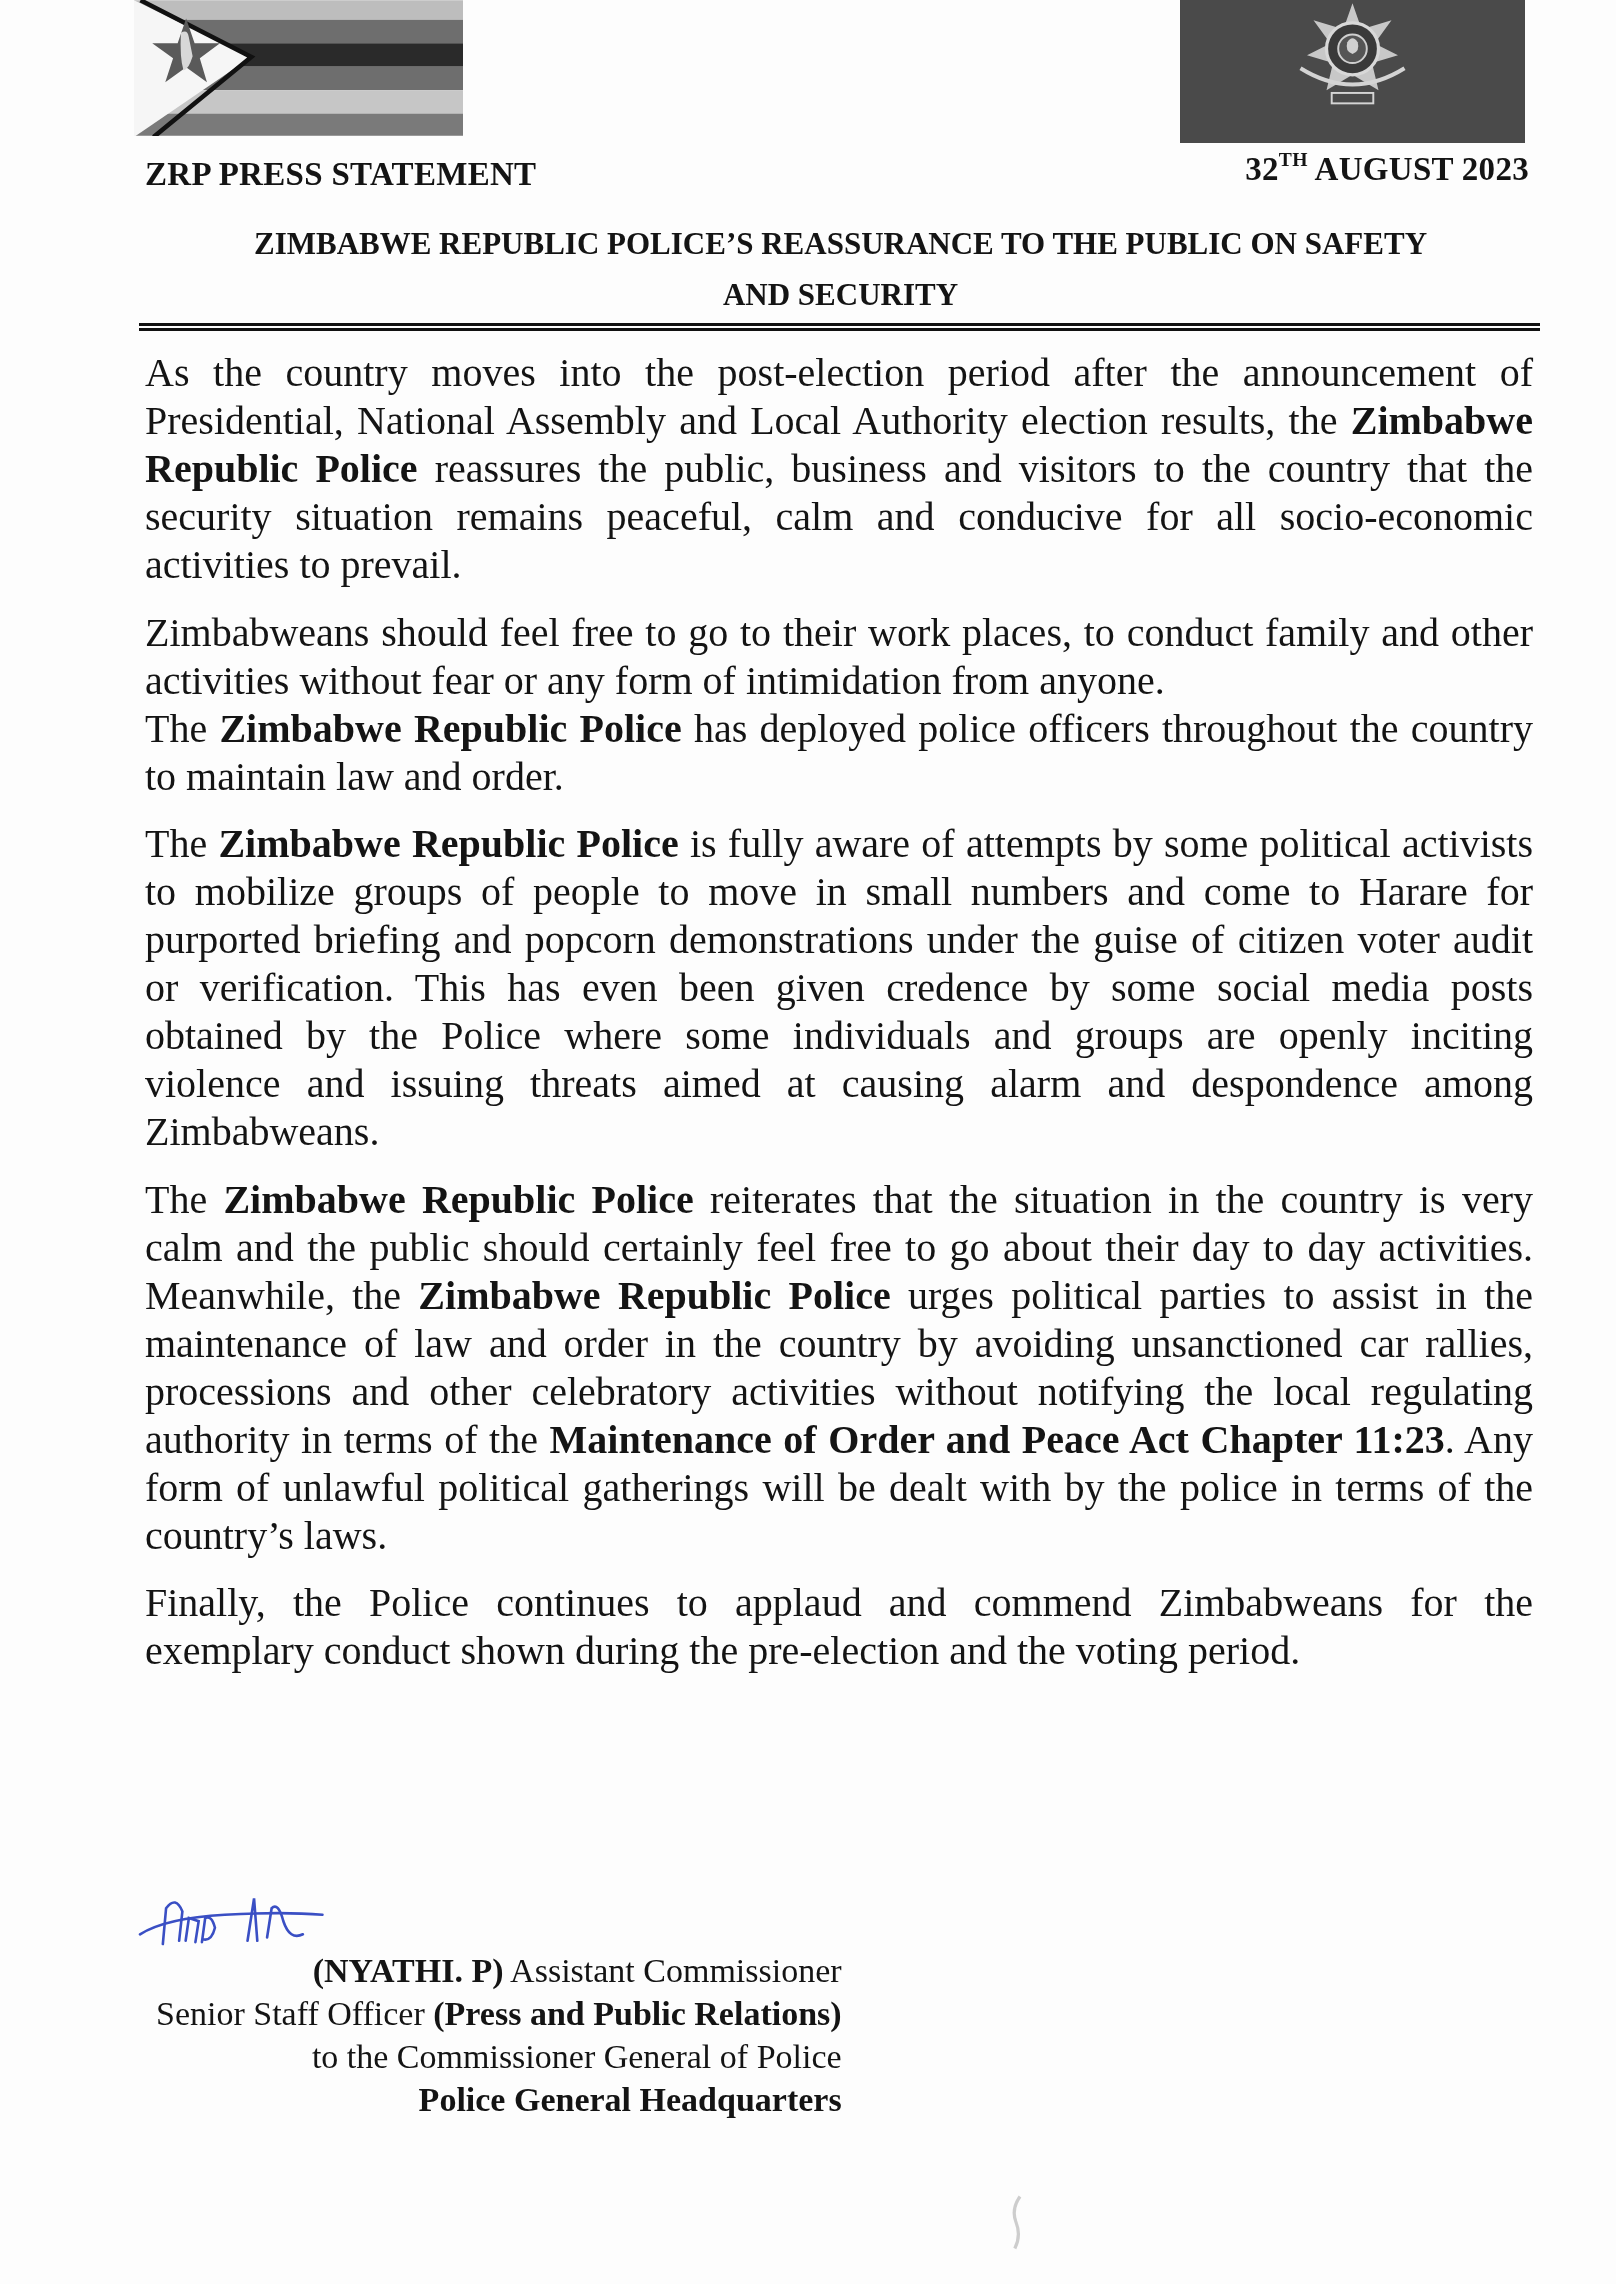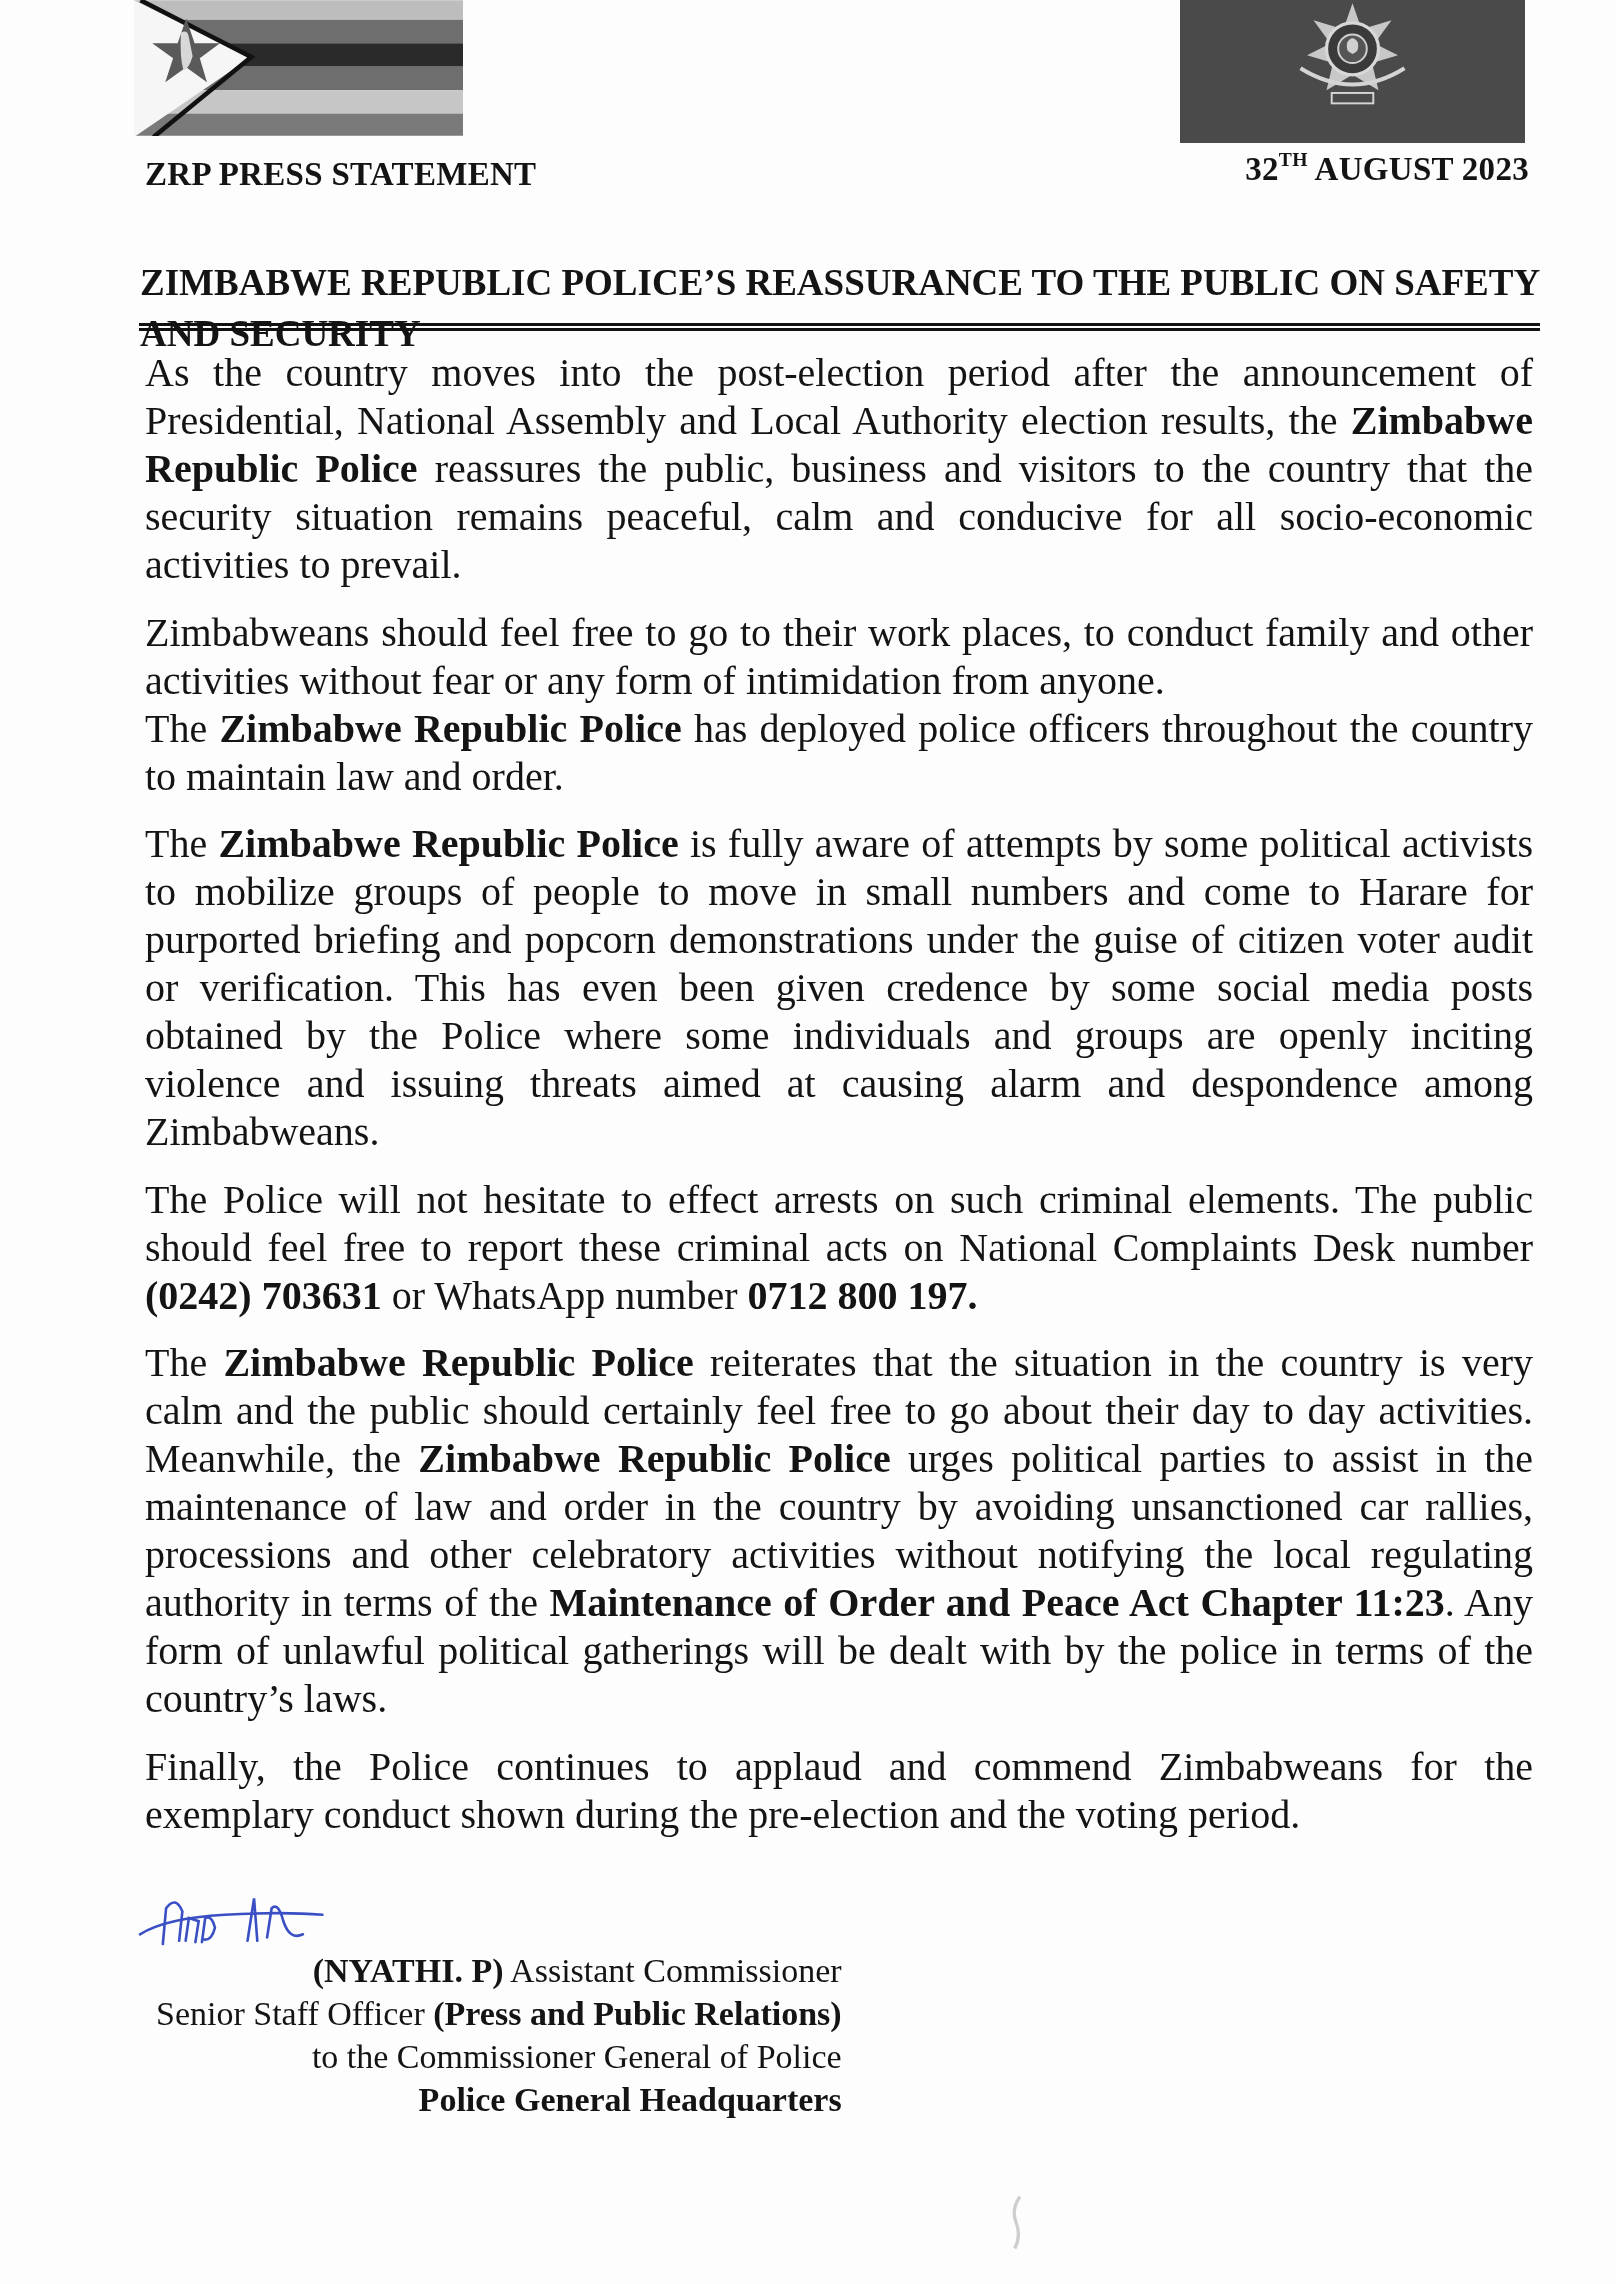--- a/index.html
+++ b/index.html
@@ -23,21 +23,22 @@
     font-size: 33px; font-weight: bold; letter-spacing: 0.3px;
   }
   .hdr-right {
     right: 88px; top: 149px;
     font-size: 33px; font-weight: bold; letter-spacing: 0.3px;
   }
   .hdr-right sup { font-size: 19.6px; vertical-align: 14.3px; }
 
   .title {
     left: 140px; width: 1401px; top: 218px;
-    font-size: 37px; font-weight: bold; line-height: 51px; margin-top: 39px;
+    text-align: center;
+    font-size: 31px; font-weight: bold; line-height: 51px;
   }
 
   .rule { left: 139px; width: 1401px; top: 323px; height: 9px; }
   .rule .l1 { position:absolute; left:0; right:0; top:0; height:2.6px; background:#111; }
   .rule .l2 { position:absolute; left:0; right:0; top:5.2px; height:3.3px; background:#111; }
 
   .body {
     left: 145px; width: 1388px; top: 349px;
     font-size: 40px; line-height: 48px;
     text-align: justify;
@@ -100,21 +101,20 @@
 <div class="abs rule">
   <div class="l1"></div>
     <div class="l2"></div>
 </div>
 
 <div class="abs body">
   <p><span>As the country moves into the post-election period after the announcement of Presidential, National Assembly and Local Authority election results, the </span><b>Zimbabwe Republic Police</b><span> reassures the public, business and visitors to the country that the security situation remains peaceful, calm and conducive for all socio-economic activities to prevail.</span></p>
   <p class="tight"><span>Zimbabweans should feel free to go to their work places, to conduct family and other activities without fear or any form of intimidation from anyone.</span></p>
   <p><span>The </span><b>Zimbabwe Republic Police</b><span> has deployed police officers throughout the country to maintain law and order.</span></p>
   <p><span>The </span><b>Zimbabwe Republic Police</b><span> is fully aware of attempts by some political activists to mobilize groups of people to move in small numbers and come to Harare for purported briefing and popcorn demonstrations under the guise of citizen voter audit or verification. This has even been given credence by some social media posts obtained by the Police where some individuals and groups are openly inciting violence and issuing threats aimed at causing alarm and despondence among Zimbabweans.</span></p>
-  <p><span>The Police will not hesitate to effect arrests on such criminal elements. The public should feel free to report these criminal acts on National Complaints Desk number </span><b>(0242) 703631</b><span> or WhatsApp number </span><b>0712 800 197.</b></p>
   <p><span>The </span><b>Zimbabwe Republic Police</b><span> reiterates that the situation in the country is very calm and the public should certainly feel free to go about their day to day activities. Meanwhile, the </span><b>Zimbabwe Republic Police</b><span> urges political parties to assist in the maintenance of law and order in the country by avoiding unsanctioned car rallies, processions and other celebratory activities without notifying the local regulating authority in terms of the </span><b>Maintenance of Order and Peace Act Chapter 11:23</b><span>. Any form of unlawful political gatherings will be dealt with by the police in terms of the country’s laws.</span></p>
   <p><span>Finally, the Police continues to applaud and commend Zimbabweans for the exemplary conduct shown during the pre-election and the voting period.</span></p>
 </div>
 
 <div id="signature" class="abs">
   <svg width="215" height="72" viewBox="0 0 330 110">
     <g fill="none" stroke="#3a4fc4" stroke-width="4" stroke-linecap="round">
       <path d="M20 80 Q60 55 150 50 T300 50"></path>
       <path d="M55 95 L60 40 Q75 20 85 45 L80 90"></path>
       <path d="M90 90 L95 55 L110 60 L105 92"></path>

